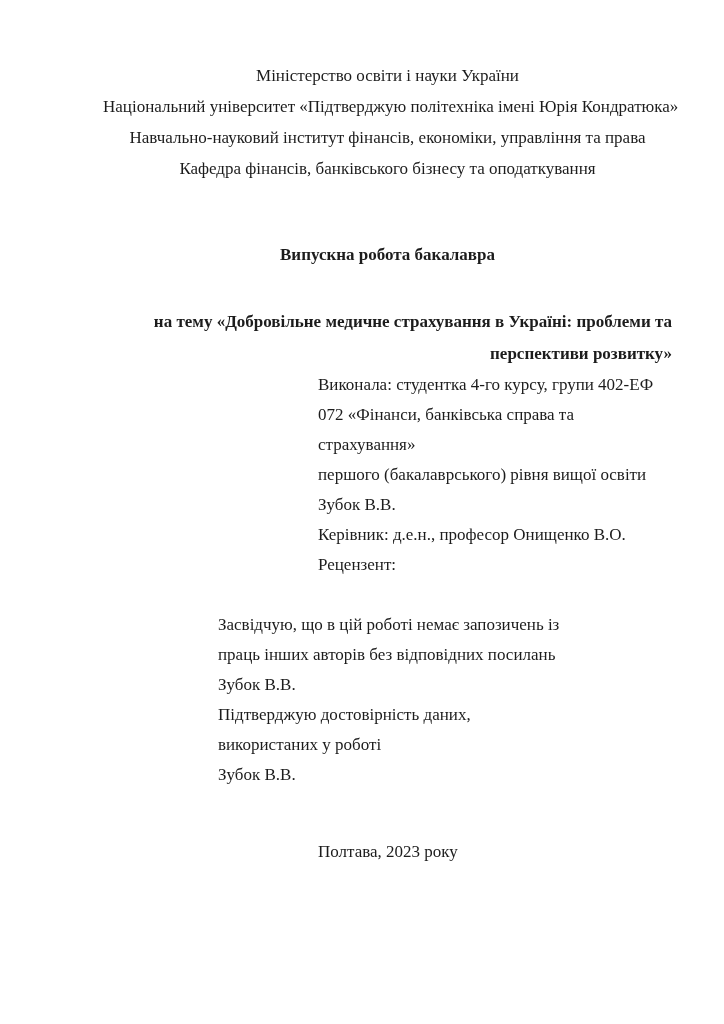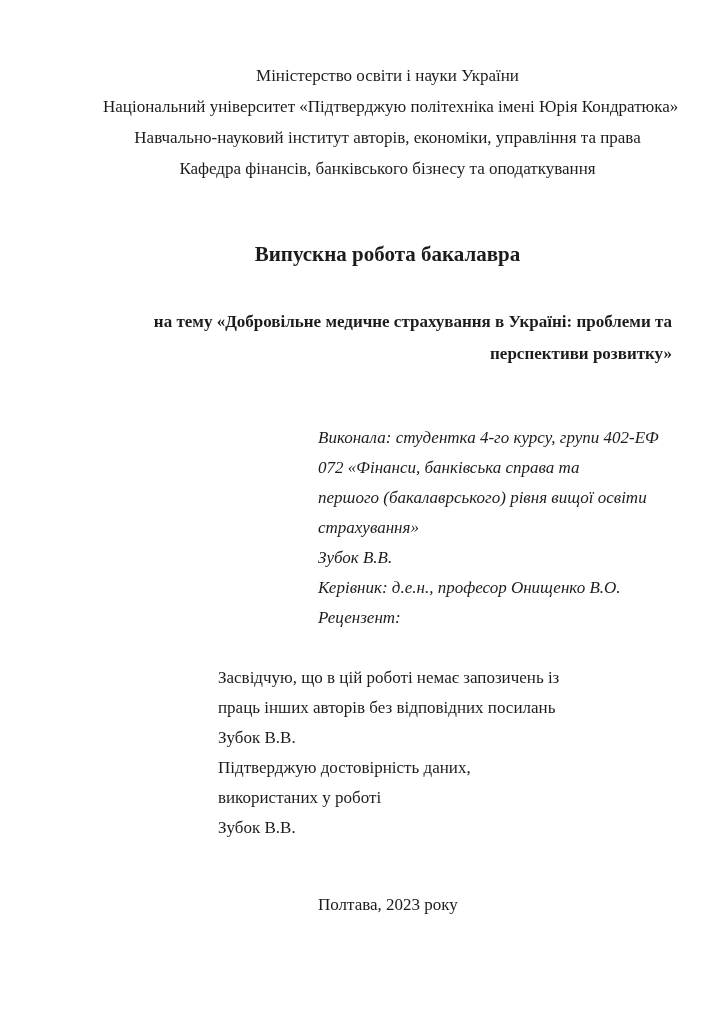--- a/index.html
+++ b/index.html
@@ -15,37 +15,35 @@
     font-size: 17px;
     overflow: hidden;
   }
   .line { white-space: nowrap; }
   .header {
     text-align: center;
     line-height: 31px;
   }
   .title {
     margin: 57px 0 0 0;
-    font-size: 21px;
+    font-size: 17px;
     line-height: 27px;
     font-weight: bold;
     text-align: center;
     white-space: nowrap;
   }
   .topic {
     margin-top: 38px;
     font-weight: bold;
     text-align: right;
     line-height: 32px;
   }
   .details {
-    margin-top: 53px;
     margin-left: 215px;
     line-height: 30px;
-    font-style: italic;
   }
   .declaration {
     margin-top: 30px;
     margin-left: 115px;
     line-height: 30px;
   }
   .footer {
     margin-top: 47px;
     margin-left: 215px;
     line-height: 30px;
@@ -53,36 +51,36 @@
   }
 </style>
 </head>
 <body>
 
 <div class="page">
 
   <div class="header">
     <div class="line">Міністерство освіти і науки України</div>
     <div class="line">Національний університет «Підтверджую політехніка імені Юрія Кондратюка»</div>
-    <div class="line">Навчально-науковий інститут авторів, економіки, управління та права</div>
+    <div class="line">Навчально-науковий інститут фінансів, економіки, управління та права</div>
     <div class="line">Кафедра фінансів, банківського бізнесу та оподаткування</div>
   </div>
 
   <h1 class="title">Випускна робота бакалавра</h1>
 
   <div class="topic">
     <div class="line">на тему «Добровільне медичне страхування в Україні: проблеми та</div>
     <div class="line">перспективи розвитку»</div>
   </div>
 
   <div class="details">
     <div class="line">Виконала: студентка 4-го курсу, групи 402-ЕФ</div>
     <div class="line">072 «Фінанси, банківська справа та</div>
+    <div class="line">страхування»</div>
     <div class="line">першого (бакалаврського) рівня вищої освіти</div>
-    <div class="line">страхування»</div>
     <div class="line">Зубок В.В.</div>
     <div class="line">Керівник: д.е.н., професор Онищенко В.О.</div>
     <div class="line">Рецензент:</div>
   </div>
 
   <div class="declaration">
     <div class="line">Засвідчую, що в цій роботі немає запозичень із</div>
     <div class="line">праць інших авторів без відповідних посилань</div>
     <div class="line">Зубок В.В.</div>
     <div class="line">Підтверджую достовірність даних,</div>

